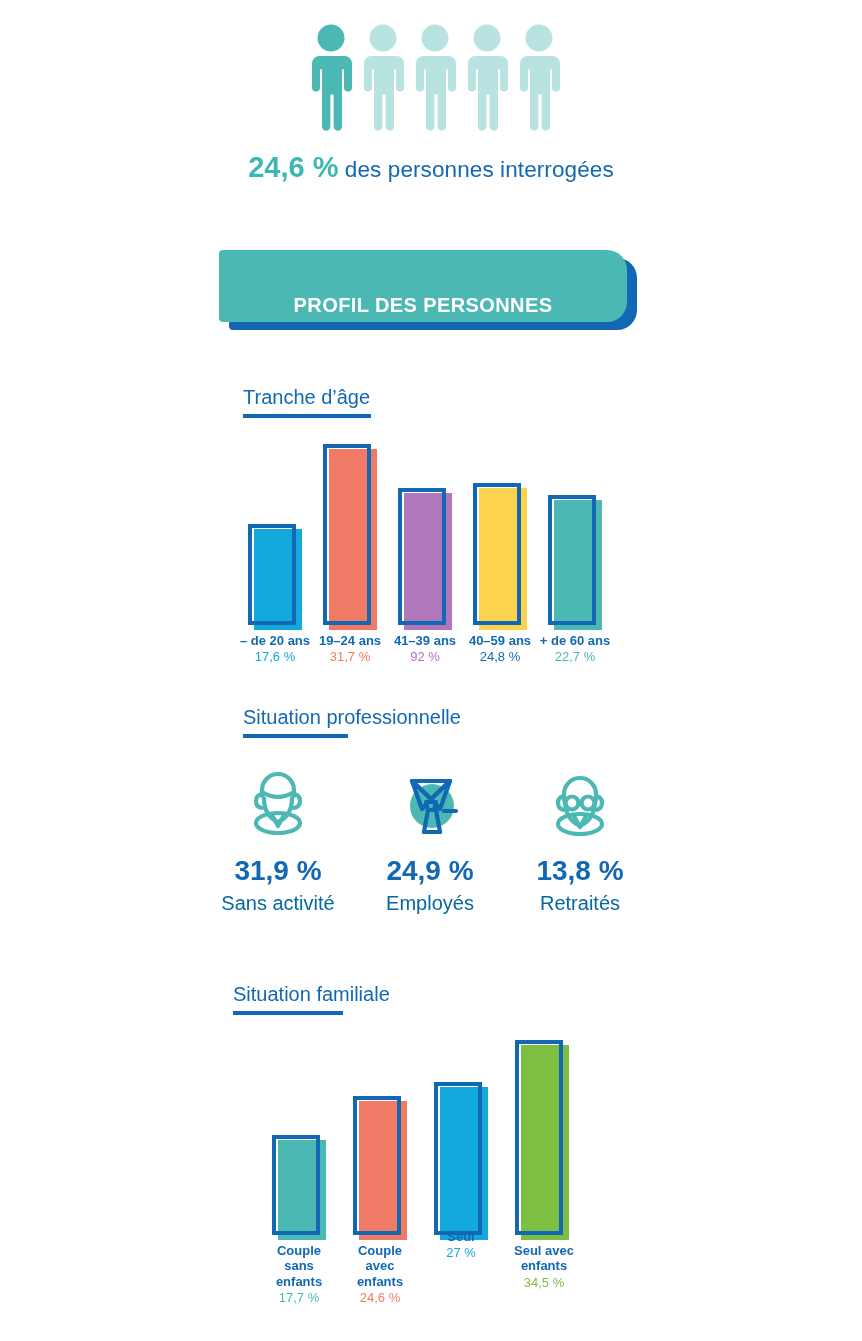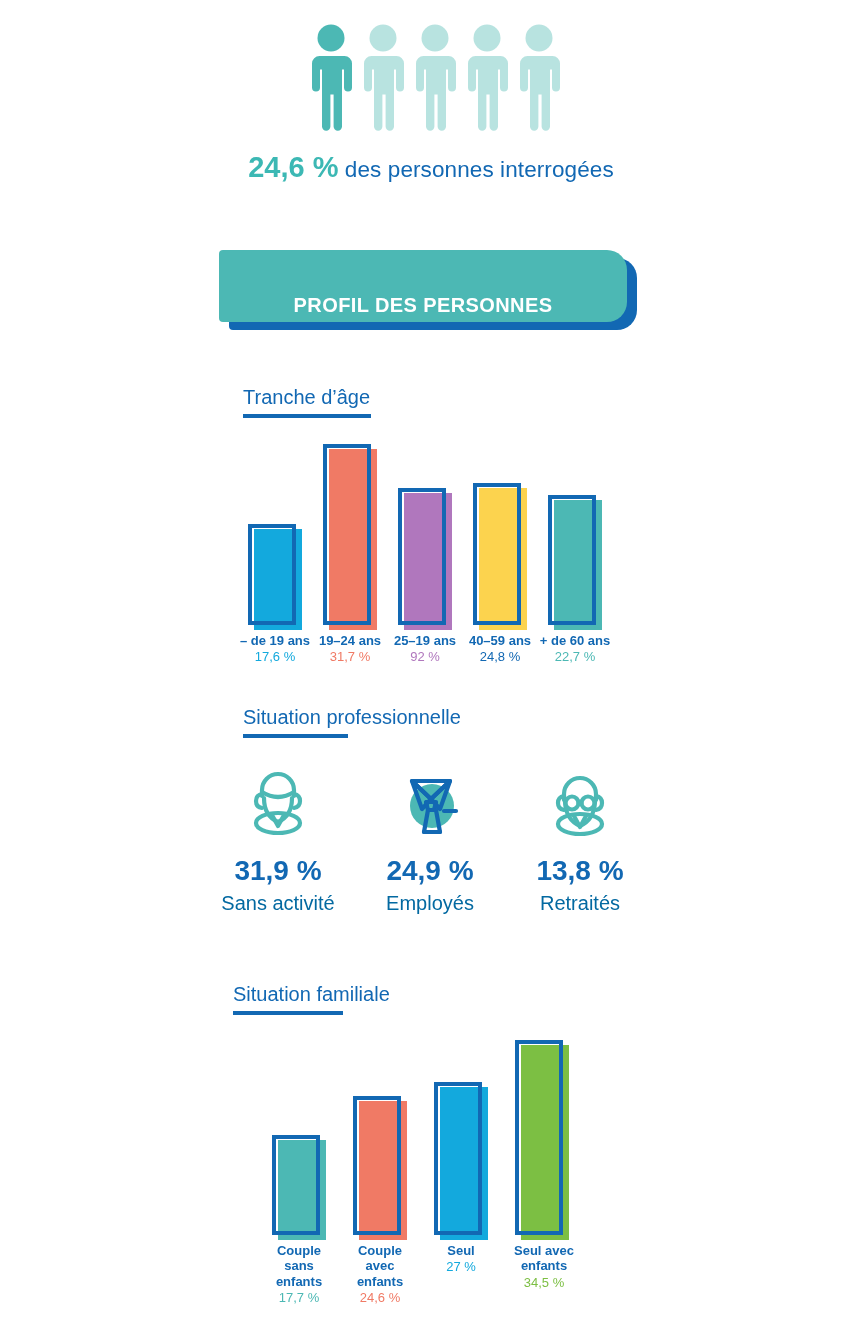--- a/index.html
+++ b/index.html
@@ -111,37 +111,37 @@
     </div>
   </div>
 
   <div class="sect-title" style="left:243px;top:386px;">Tranche d’âge</div>
   <div class="sect-rule" style="left:243px;top:414px;width:128px;"></div>
   <div class="chart" id="chart-age" style="left:248px;top:425px;width:370px;height:200px;">
       <div class="bar-col" style="left: 0px; width: 54px; height: 101px;">
         <div class="bar-fill" style="height: 101px; background: rgb(19, 169, 221);"></div>
         <div class="bar-out" style="height: 101px;"></div>
         <div class="bar-label" style="top: 109px; left: 27px;">
-          <div>– de 19 ans</div>
+          <div>– de 20 ans</div>
           <span class="bar-pct" style="color: rgb(19, 169, 221);">17,6 %</span>
         </div>
       </div>
       <div class="bar-col" style="left: 75px; width: 54px; height: 181px;">
         <div class="bar-fill" style="height: 181px; background: rgb(240, 122, 101);"></div>
         <div class="bar-out" style="height: 181px;"></div>
         <div class="bar-label" style="top: 189px; left: 27px;">
           <div>19–24 ans</div>
           <span class="bar-pct" style="color: rgb(240, 122, 101);">31,7 %</span>
         </div>
       </div>
       <div class="bar-col" style="left: 150px; width: 54px; height: 137px;">
         <div class="bar-fill" style="height: 137px; background: rgb(176, 119, 189);"></div>
         <div class="bar-out" style="height: 137px;"></div>
         <div class="bar-label" style="top: 145px; left: 27px;">
-          <div>25–19 ans</div>
+          <div>41–39 ans</div>
           <span class="bar-pct" style="color: rgb(176, 119, 189);">92 %</span>
         </div>
       </div>
       <div class="bar-col" style="left: 225px; width: 54px; height: 142px;">
         <div class="bar-fill" style="height: 142px; background: rgb(252, 211, 78);"></div>
         <div class="bar-out" style="height: 142px;"></div>
         <div class="bar-label" style="top: 150px; left: 27px;">
           <div>40–59 ans</div>
           <span class="bar-pct" style="color: rgb(18, 104, 179);">24,8 %</span>
         </div>
@@ -228,21 +228,21 @@
         <div class="bar-label" style="top: 147px; left: 27px;">
           <div>Couple</div>
           <div>avec</div>
           <div>enfants</div>
           <span class="bar-pct" style="color: rgb(240, 122, 101);">24,6 %</span>
         </div>
       </div>
       <div class="bar-col" style="left: 162px; width: 54px; height: 153px;">
         <div class="bar-fill" style="height: 153px; background: rgb(19, 169, 221);"></div>
         <div class="bar-out" style="height: 153px;"></div>
-        <div class="bar-label" style="top: 161px; left: 27px;">
+        <div class="bar-label" style="top: 147px; left: 27px;">
           <div>Seul</div>
           <span class="bar-pct" style="color: rgb(19, 169, 221);">27 %</span>
         </div>
       </div>
       <div class="bar-col" style="left: 243px; width: 54px; height: 195px;">
         <div class="bar-fill" style="height: 195px; background: rgb(124, 191, 67);"></div>
         <div class="bar-out" style="height: 195px;"></div>
         <div class="bar-label" style="top: 203px; left: 29px;">
           <div>Seul avec</div>
           <div>enfants</div>

